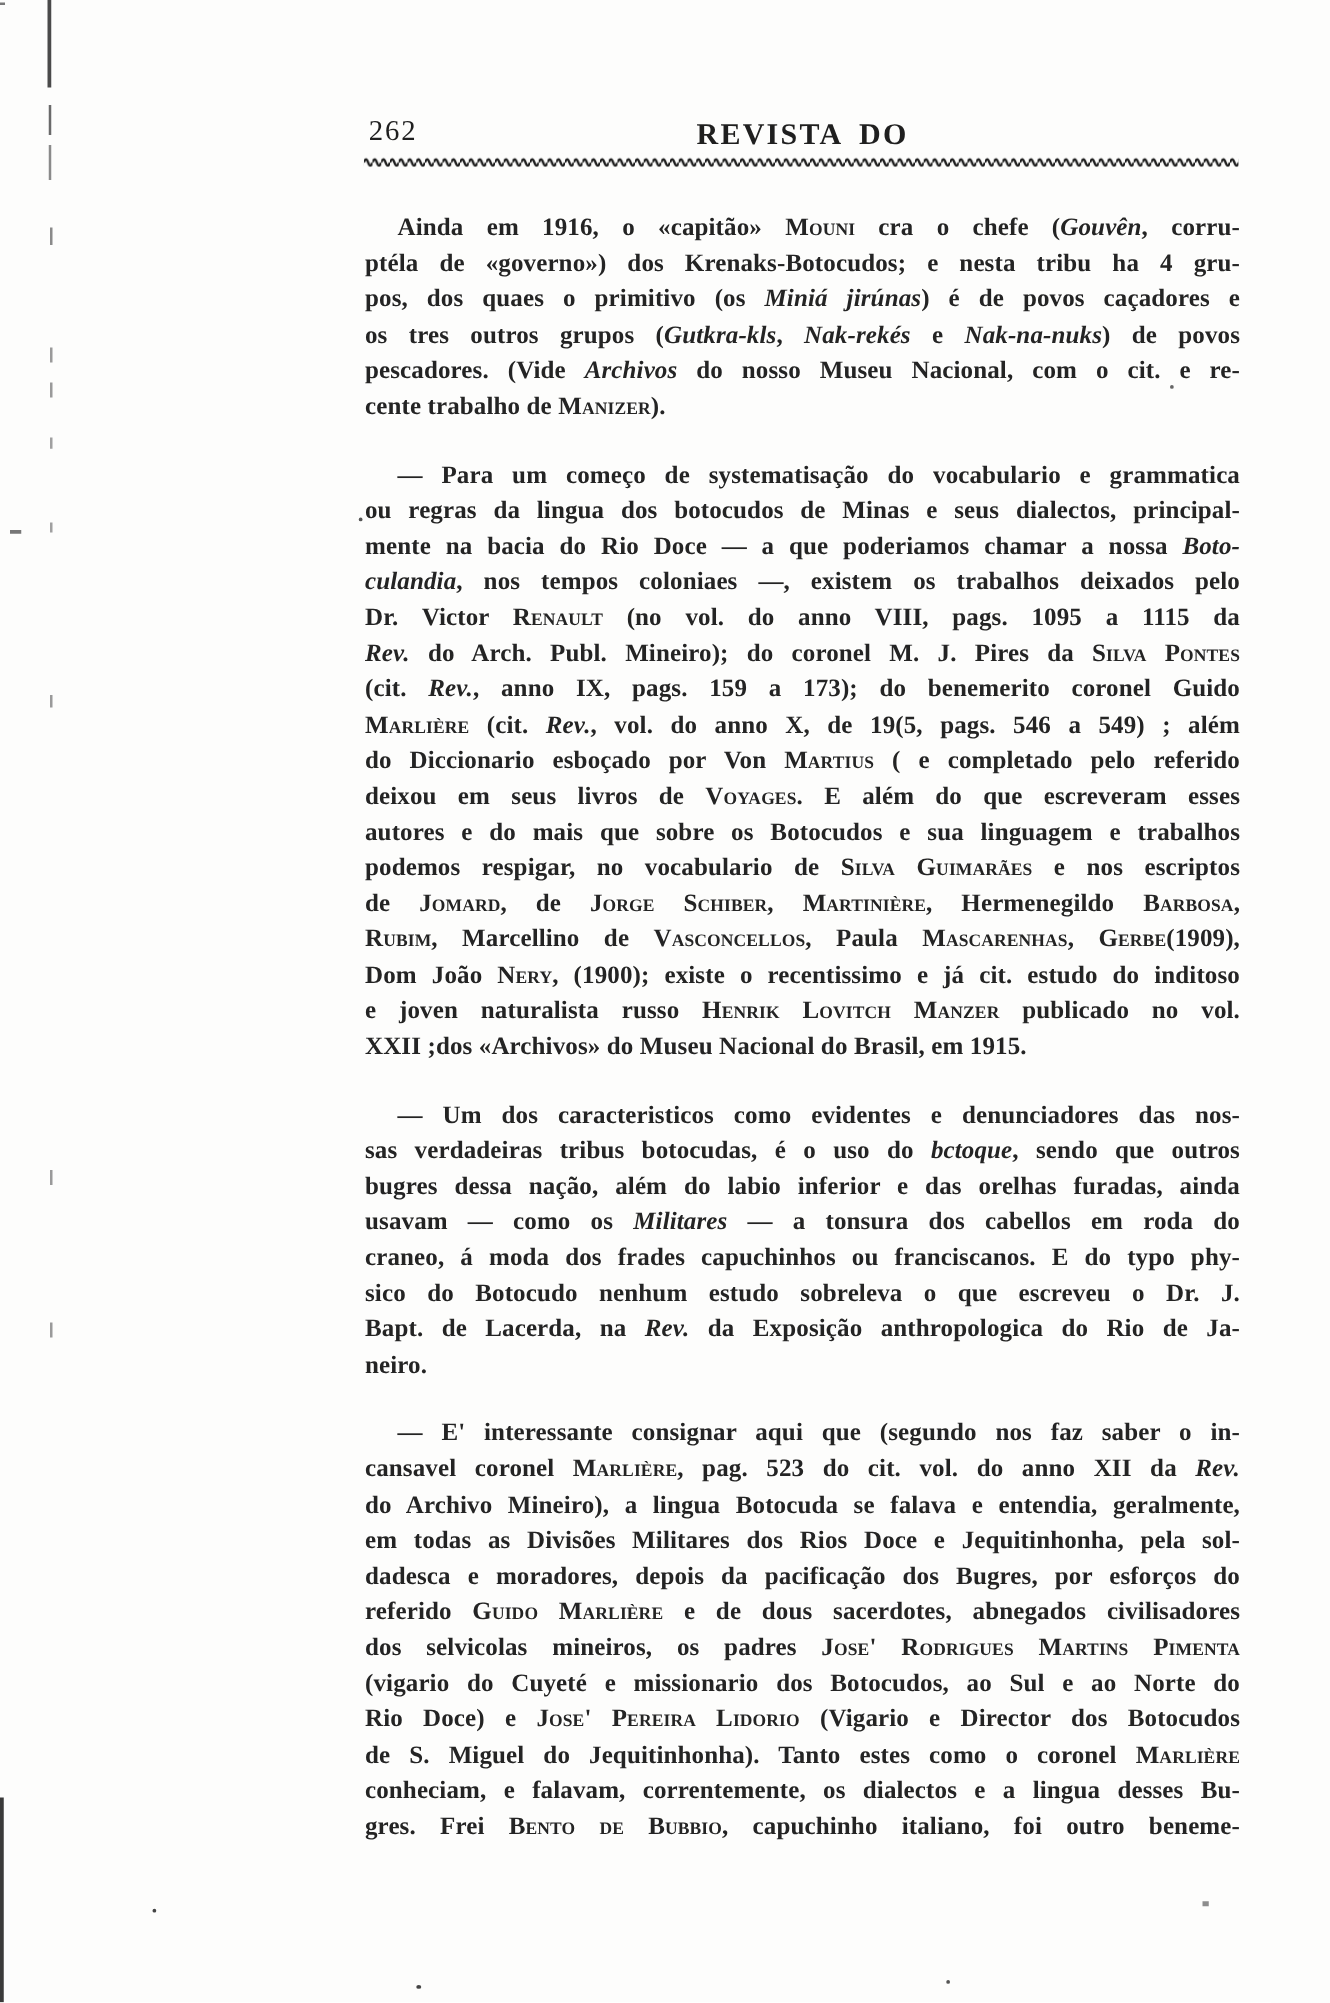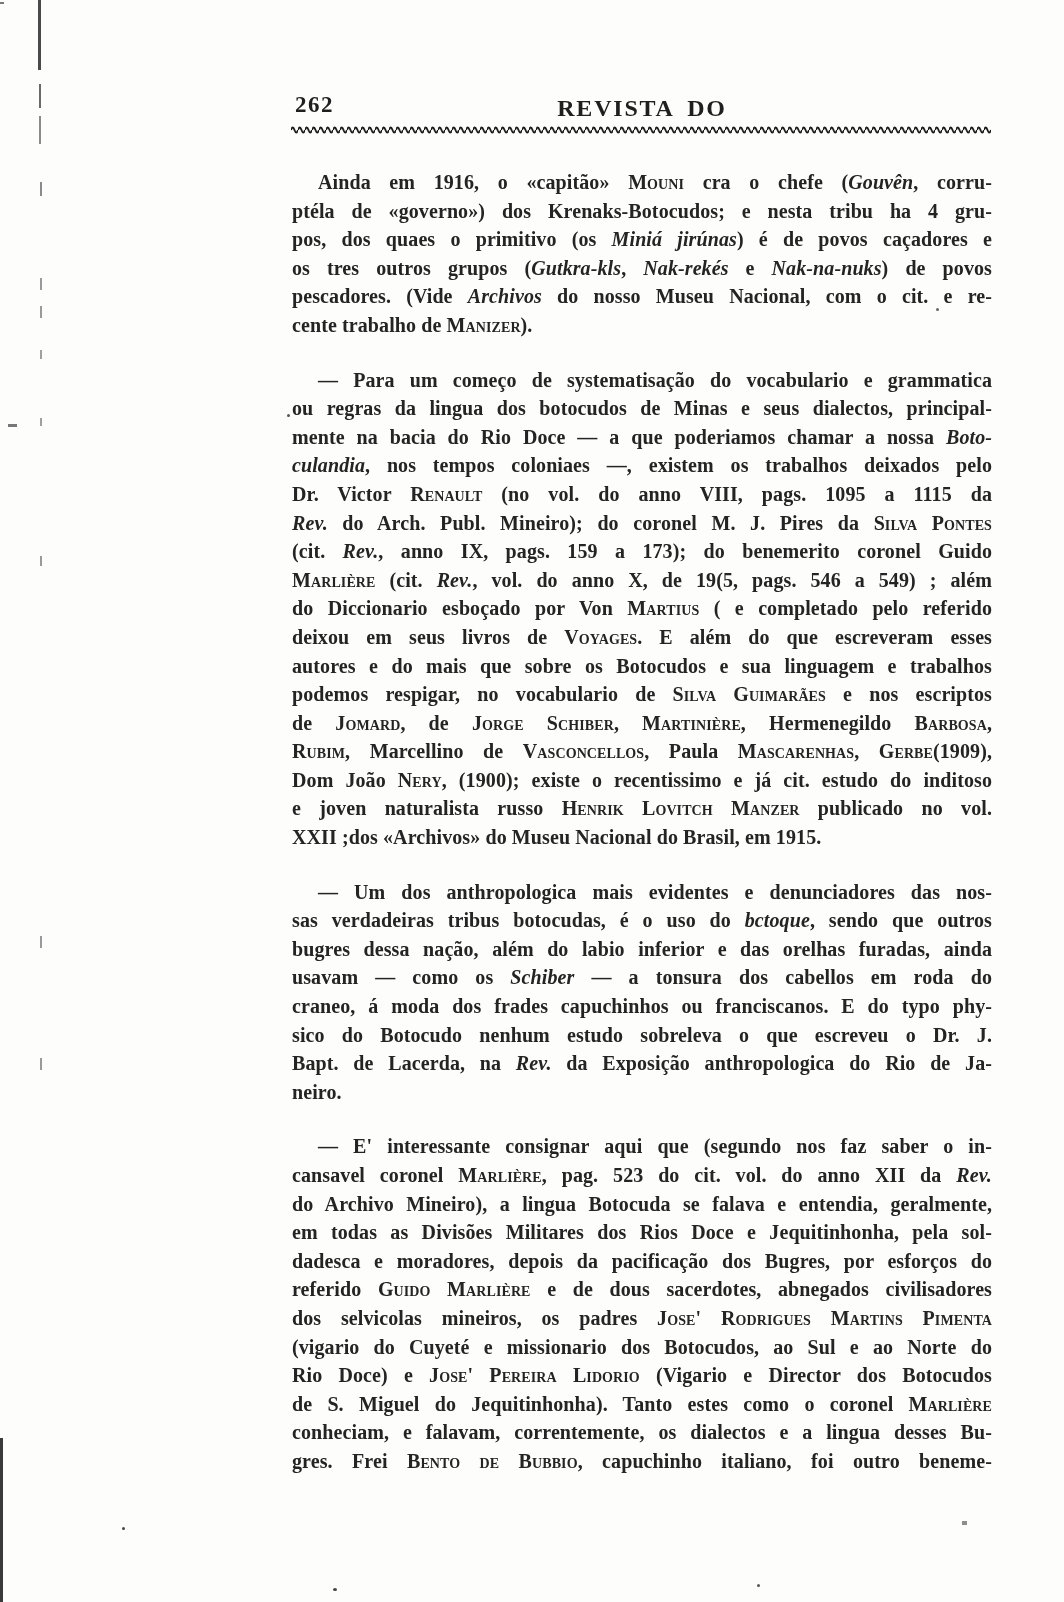--- a/index.html
+++ b/index.html
@@ -10,21 +10,21 @@
     height: 1602px;
     background: #fdfdfc;
     overflow: hidden;
     font-family: "Liberation Serif", serif;
   }
   .pagenum {
     position: absolute;
     left: 295px;
     top: 92px;
     font-size: 23px;
-    font-weight: 700;
+    font-weight: 400;
     letter-spacing: 1.5px;
     color: #1f1f1f;
   }
   .runhead {
     position: absolute;
     left: 292px;
     top: 95px;
     width: 700px;
     text-align: center;
     font-size: 24px;
@@ -99,24 +99,24 @@
         <div class="line">deixou em seus livros de <sc>Voyages</sc>. E além do que escreveram esses</div>
         <div class="line">autores e do mais que sobre os Botocudos e sua linguagem e trabalhos</div>
         <div class="line">podemos respigar, no vocabulario de <sc>Silva Guimarães</sc> e nos escriptos</div>
         <div class="line">de <sc>Jomard</sc>, de <sc>Jorge Schiber</sc>, <sc>Martinière</sc>, Hermenegildo <sc>Barbosa</sc>,</div>
         <div class="line"><sc>Rubim</sc>, Marcellino de <sc>Vasconcellos</sc>, Paula <sc>Mascarenhas</sc>, <sc>Gerbe</sc>(1909),</div>
         <div class="line">Dom João <sc>Nery</sc>, (1900); existe o recentissimo e já cit. estudo do inditoso</div>
         <div class="line">e joven naturalista russo <sc>Henrik Lovitch Manzer</sc> publicado no vol.</div>
         <div class="line lastfree">XXII ;dos «Archivos» do Museu Nacional do Brasil, em 1915.</div>
       </div>
       <div class="para">
-        <div class="line first">— Um dos anthropologica mais evidentes e denunciadores das nos-</div>
+        <div class="line first">— Um dos caracteristicos como evidentes e denunciadores das nos-</div>
         <div class="line">sas verdadeiras tribus botocudas, é o uso do <i>bctoque</i>, sendo que outros</div>
         <div class="line">bugres dessa nação, além do labio inferior e das orelhas furadas, ainda</div>
-        <div class="line">usavam — como os <i>Schiber</i> — a tonsura dos cabellos em roda do</div>
+        <div class="line">usavam — como os <i>Militares</i> — a tonsura dos cabellos em roda do</div>
         <div class="line">craneo, á moda dos frades capuchinhos ou franciscanos. E do typo phy-</div>
         <div class="line">sico do Botocudo nenhum estudo sobreleva o que escreveu o Dr. J.</div>
         <div class="line">Bapt. de Lacerda, na <i>Rev.</i> da Exposição anthropologica do Rio de Ja-</div>
         <div class="line lastfree">neiro.</div>
       </div>
       <div class="para">
         <div class="line first">— E' interessante consignar aqui que (segundo nos faz saber o in-</div>
         <div class="line">cansavel coronel <sc>Marlière</sc>, pag. 523 do cit. vol. do anno XII da <i>Rev.</i></div>
         <div class="line">do Archivo Mineiro), a lingua Botocuda se falava e entendia, geralmente,</div>
         <div class="line">em todas as Divisões Militares dos Rios Doce e Jequitinhonha, pela sol-</div>

